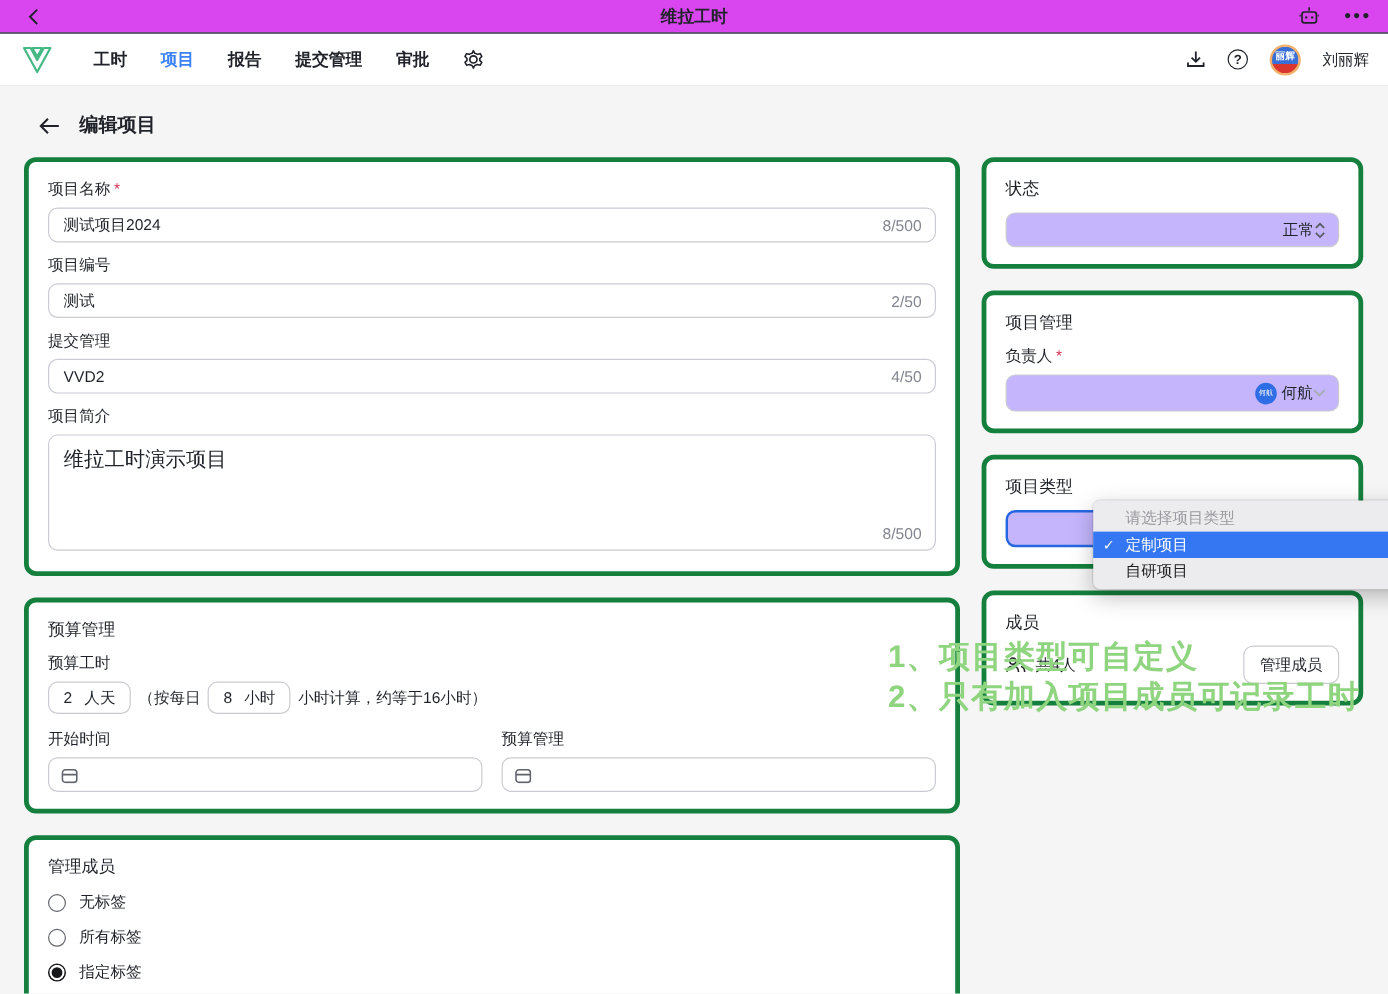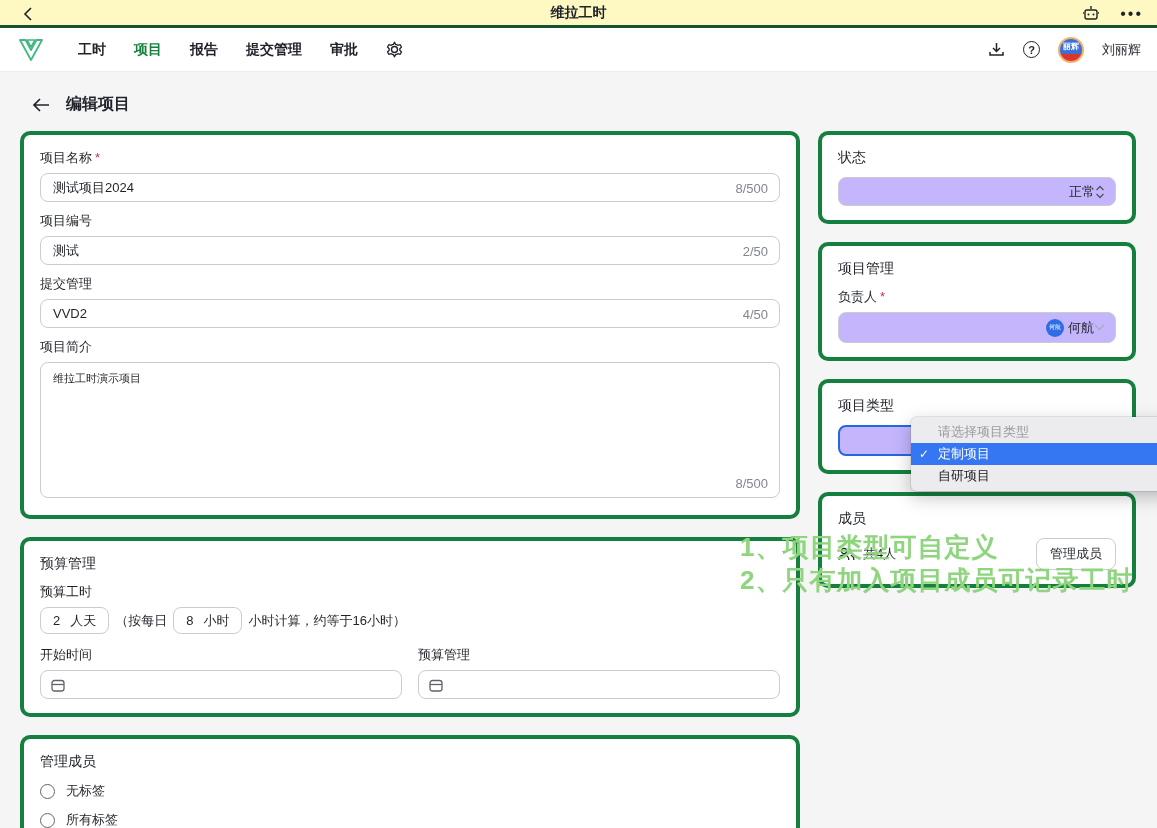--- a/index.html
+++ b/index.html
@@ -3,30 +3,30 @@
 <meta charset="utf-8">
 <style>
   * { margin:0; padding:0; box-sizing:border-box; }
   html,body { width:1157px; height:828px; }
   body {
     font-family:"Liberation Sans","DejaVu Sans",sans-serif;
     background:#f5f5f6; color:#1f2329; overflow:hidden; position:relative;
     font-size:13px;
   }
   
-  .titlebar{height:28px;background:#fef9c3;border-bottom:3px solid #14532d;display:flex;align-items:center;position:relative;}
+  .titlebar{height:28px;background:#d946ef;border-bottom:1px solid #14532d;display:flex;align-items:center;position:relative;}
   .titlebar .back{position:absolute;left:18px;top:4px;width:20px;height:20px;display:flex;align-items:center;justify-content:center;cursor:pointer;}
   .titlebar .win-title{position:absolute;left:0;right:0;text-align:center;font-size:14px;font-weight:bold;}
   .titlebar .right-icons{position:absolute;right:14px;top:0;height:28px;display:flex;align-items:center;gap:20px;}
   .ellipsis{font-size:16px;letter-spacing:2px;color:#1f2329;line-height:10px;}
   
   .navbar{height:44px;background:#fff;border-bottom:1px solid #ececef;display:flex;align-items:center;padding:0 16px;}
   .navbar .logo{width:30px;height:30px;display:flex;align-items:center;justify-content:center;margin-right:18px;}
   .nav-item{font-size:14px;font-weight:bold;color:#1f2329;margin:0 14px;cursor:pointer;}
-  .nav-item.active{color:#15803d;}
+  .nav-item.active{color:#3b82f6;}
   .nav-gear{margin:0 14px;display:flex;align-items:center;cursor:pointer;}
   .nav-right{margin-left:auto;display:flex;align-items:center;gap:18px;}
   .help-circle{width:17px;height:17px;border:1.5px solid #1f2329;border-radius:50%;display:flex;align-items:center;justify-content:center;font-size:11px;font-weight:bold;}
   .avatar{width:26px;height:26px;border-radius:50%;border:2px solid #f2b06b;background:linear-gradient(#3a6fd8 0 66%,#d8362f 66% 100%);color:#fff;font-size:8px;font-weight:bold;display:flex;align-items:center;justify-content:center;padding-bottom:7px;overflow:hidden;}
   .user-name{font-size:13px;}
   
   .page-header{display:flex;align-items:center;gap:16px;padding:22px 32px 6px;}
   .page-header .ptitle{font-size:16px;font-weight:bold;}
   .arrow-left{cursor:pointer;display:flex;align-items:center;}
   
@@ -36,21 +36,21 @@
   .card{background:#fff;border:4px solid #15803d;border-radius:10px;padding:14px 16px;}
   .card + .card{margin-top:18px;}
   .card-title{font-size:14px;font-weight:normal;margin-bottom:10px;}
   .field-label{font-size:13px;color:#1f2329;margin:10px 0 6px;}
   .field-label:first-child{margin-top:0;}
   .req{color:#d03050;margin-left:3px;}
   .input-wrap{position:relative;}
   .text-input{width:100%;height:29px;border:1px solid #caccd2;border-radius:8px;padding:0 62px 0 12px;font-size:13px;color:#1f2329;background:#fff;font-family:inherit;outline:none;}
   .counter{position:absolute;right:12px;top:50%;transform:translateY(-50%);color:#82868f;font-size:13px;pointer-events:none;}
   .textarea-wrap{position:relative;}
-  textarea.text-area{width:100%;height:136px;border:1px solid #caccd2;border-radius:8px;padding:8px 12px;font-size:11px;font-family:inherit;resize:none;outline:none;color:#1f2329;}
+  textarea.text-area{width:100%;height:97px;border:1px solid #caccd2;border-radius:8px;padding:8px 12px;font-size:17px;font-family:inherit;resize:none;outline:none;color:#1f2329;}
   .textarea-wrap .counter{top:auto;bottom:10px;transform:none;}
   
   .budget-row{display:flex;align-items:center;gap:6px;font-size:13px;margin-bottom:12px;}
   .mini-input{display:inline-flex;align-items:center;gap:10px;border:1px solid #caccd2;border-radius:8px;height:27px;padding:0 12px;font-size:13px;background:#fff;cursor:text;}
   .dates-row{display:flex;gap:16px;}
   .dates-row .date-group{flex:1;}
   .date-input{height:29px;border:1px solid #caccd2;border-radius:8px;display:flex;align-items:center;padding:0 10px;gap:8px;background:#fff;cursor:pointer;}
   
   .radio-row{display:flex;align-items:center;gap:11px;margin:11px 0;cursor:pointer;}
   .radio{width:15px;height:15px;border:1.5px solid #63666d;border-radius:50%;flex:none;position:relative;background:#fff;}

